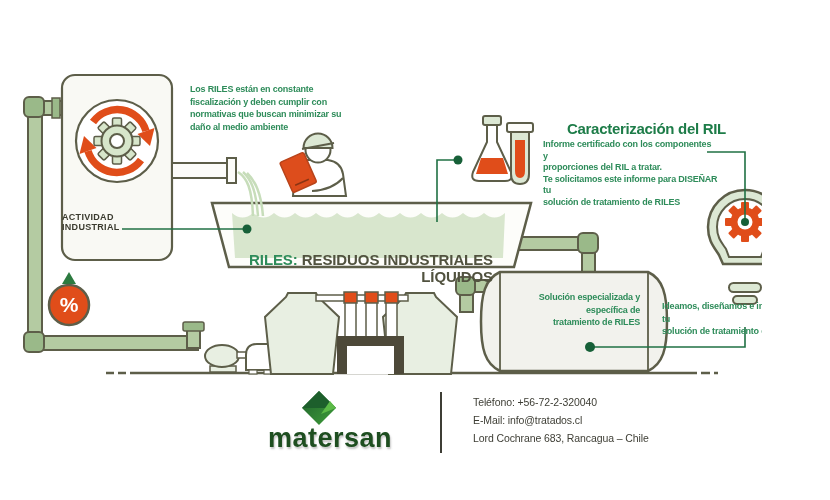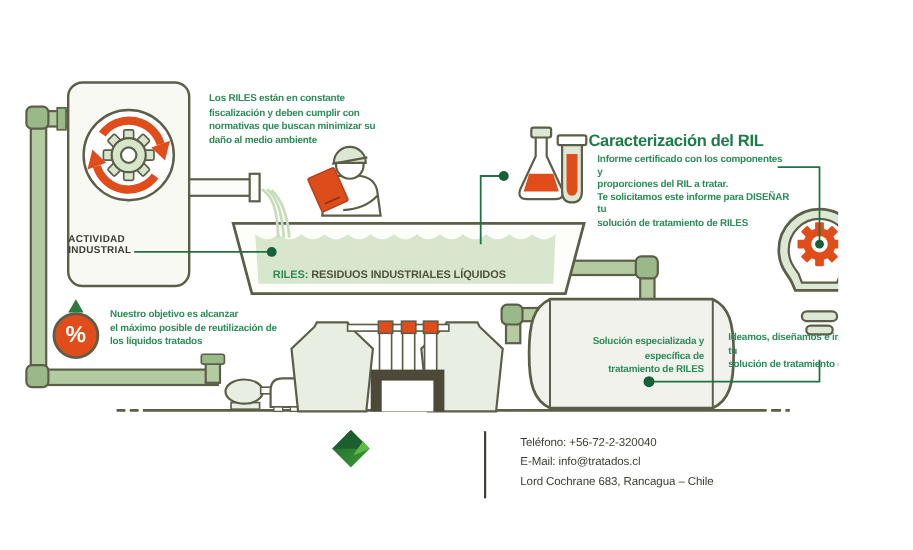--- a/index.html
+++ b/index.html
@@ -3,21 +3,21 @@
 <meta charset="utf-8">
 <style>
   html,body{margin:0;padding:0;background:#ffffff;}
   #stage{position:relative;width:762px;height:500px;background:#ffffff;overflow:hidden;
          font-family:"Liberation Sans",sans-serif;}
   #art{position:absolute;left:0;top:0;width:830px;height:500px;}
   .txt{position:absolute;white-space:pre-line;}
   .note{color:#2e8c5a;font-size:9px;line-height:12.5px;font-weight:700;letter-spacing:-0.2px;}
   .h-title{color:#1d7c48;font-size:15px;font-weight:700;letter-spacing:-0.3px;}
   .dark-label{color:#3b3b2f;font-size:9px;font-weight:700;letter-spacing:0.3px;}
-  .tank-label{font-size:10px;font-weight:700;letter-spacing:-0.1px;text-align:left;}
+  .tank-label{font-size:15px;font-weight:700;letter-spacing:-0.1px;text-align:right;}
   .tank-label .pfx{color:#2e8c5a;}
   .tank-label .rest{color:#51523f;}
   .contact{color:#3e3e35;font-size:10.5px;font-weight:500;letter-spacing:-0.1px;margin-left:15px;}
   .wordmark{color:#1e4e20;font-size:27px;font-weight:700;letter-spacing:0.5px;text-align:center;
             text-shadow:1px 2px 2px rgba(80,80,80,0.35);}
   .pct{color:#ffffff;font-size:21px;font-weight:700;text-align:center;line-height:24px;}
   .right{text-align:right;}
   .center{text-align:left;}
 </style>
 </head>
@@ -203,37 +203,35 @@
 fiscalización y deben cumplir con
 normativas que buscan minimizar su
 daño al medio ambiente</div>
 
 <div class="txt dark-label center" style="left:62px;top:212px;width:110px;">ACTIVIDAD INDUSTRIAL</div>
 
 <div class="txt tank-label" style="left:248px;top:234px;width:245px;">
   <span class="pfx">RILES:</span><span class="rest"> RESIDUOS INDUSTRIALES LÍQUIDOS</span>
 </div>
 
-<div class="txt h-title" style="left:535px;top:120px;width:220px;">Caracterización del RIL</div>
+<div class="txt h-title" style="left:567px;top:120px;width:220px;">Caracterización del RIL</div>
 <div class="txt note" style="left:543px;top:139px;width:175px;line-height:11.5px;">Informe certificado con los componentes y
 proporciones del RIL a tratar.
 Te solicitamos este informe para DISEÑAR tu
 solución de tratamiento de RILES</div>
 
-<div class="txt note" style="left:100px;top:279px;width:195px;">Nuestro objetivo es alcanzar
-el máximo posible de reutilización de
-los líquidos tratados</div>
 
 <div class="txt pct" style="left:51px;top:293px;width:36px;">%</div>
 
-<div class="txt note right" style="left:505px;top:304px;width:135px;">Solución especializada y
+<div class="txt note right" style="left:505px;top:291px;width:135px;">Solución especializada y
 específica de
 tratamiento de RILES</div>
 
 <div class="txt note center" style="left:662px;top:300px;width:166px;">Ideamos, diseñamos e implementamos tu
 solución de tratamiento de RILES</div>
 
+<div class="txt wordmark" style="left:256px;top:423px;width:148px;">matersan</div>
 
 <div class="txt contact" style="left:458px;top:396px;">Teléfono: +56-72-2-320040</div>
 <div class="txt contact" style="left:458px;top:414px;">E-Mail: info@tratados.cl</div>
 <div class="txt contact" style="left:458px;top:432px;">Lord Cochrane 683, Rancagua – Chile</div>
 
 </div>
 
 </body></html>

